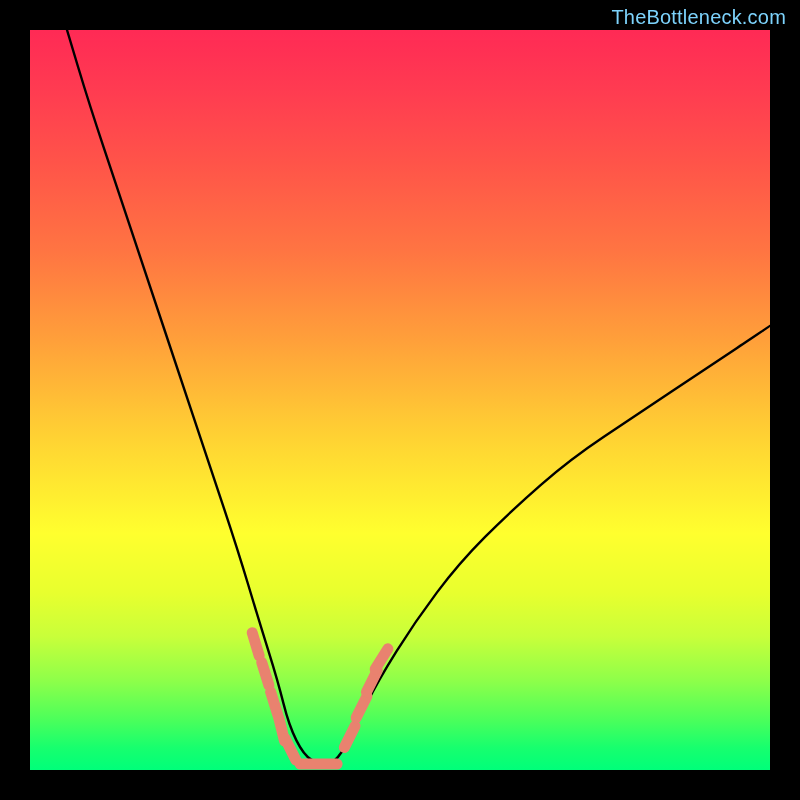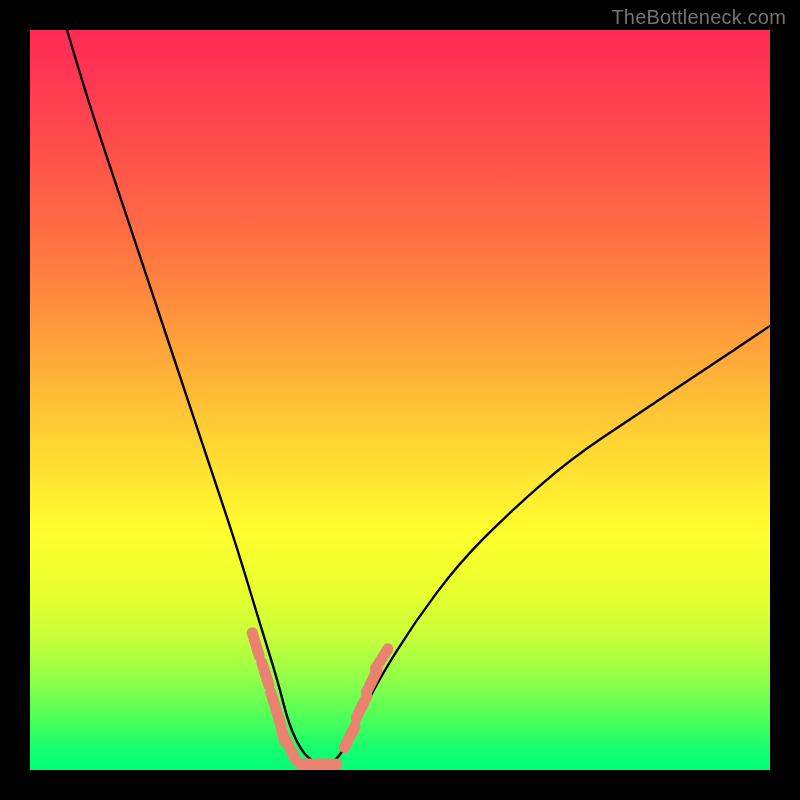--- a/index.html
+++ b/index.html
@@ -47,21 +47,21 @@
     );
   }
   .curve-svg {
     position: absolute;
     inset: 0;
   }
   .watermark {
     position: absolute;
     top: 6px;
     right: 14px;
-    color: #737373;
+    color: #7dd3fc;
     font-size: 20px;
     letter-spacing: 0.2px;
     user-select: none;
   }
 </style>
 </head>
 <body>
 
 <div class="stage">
 

